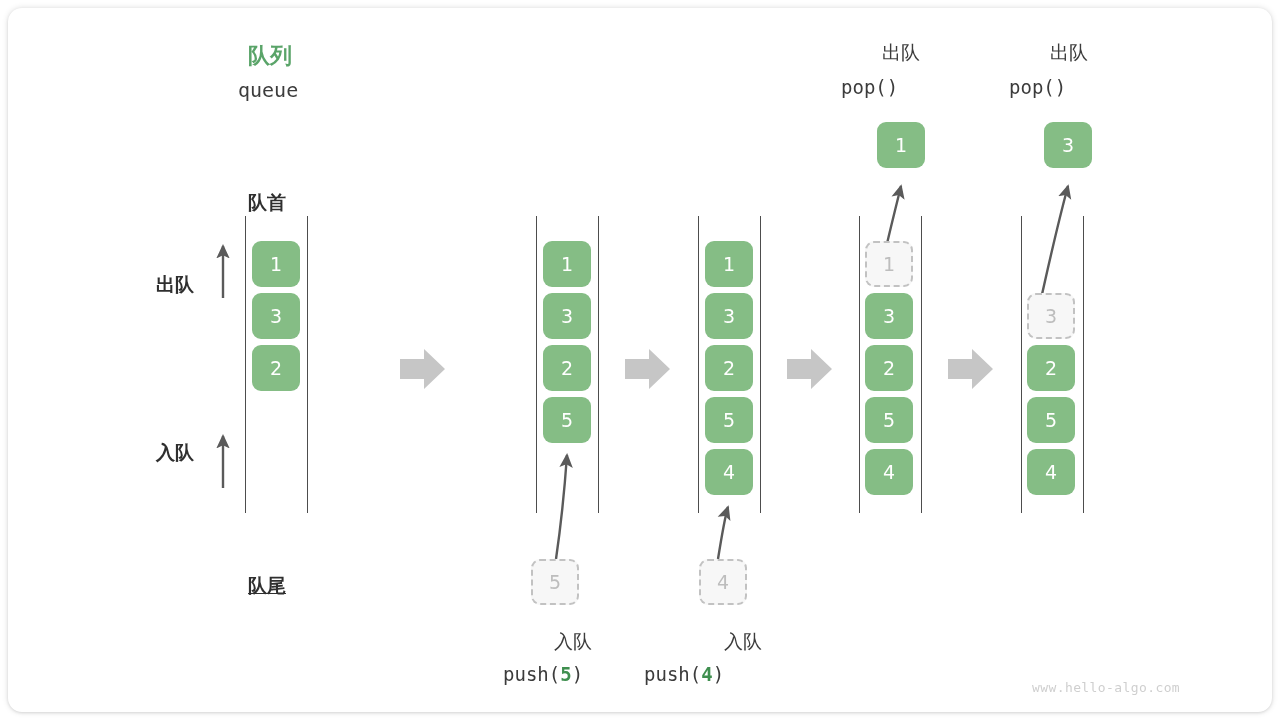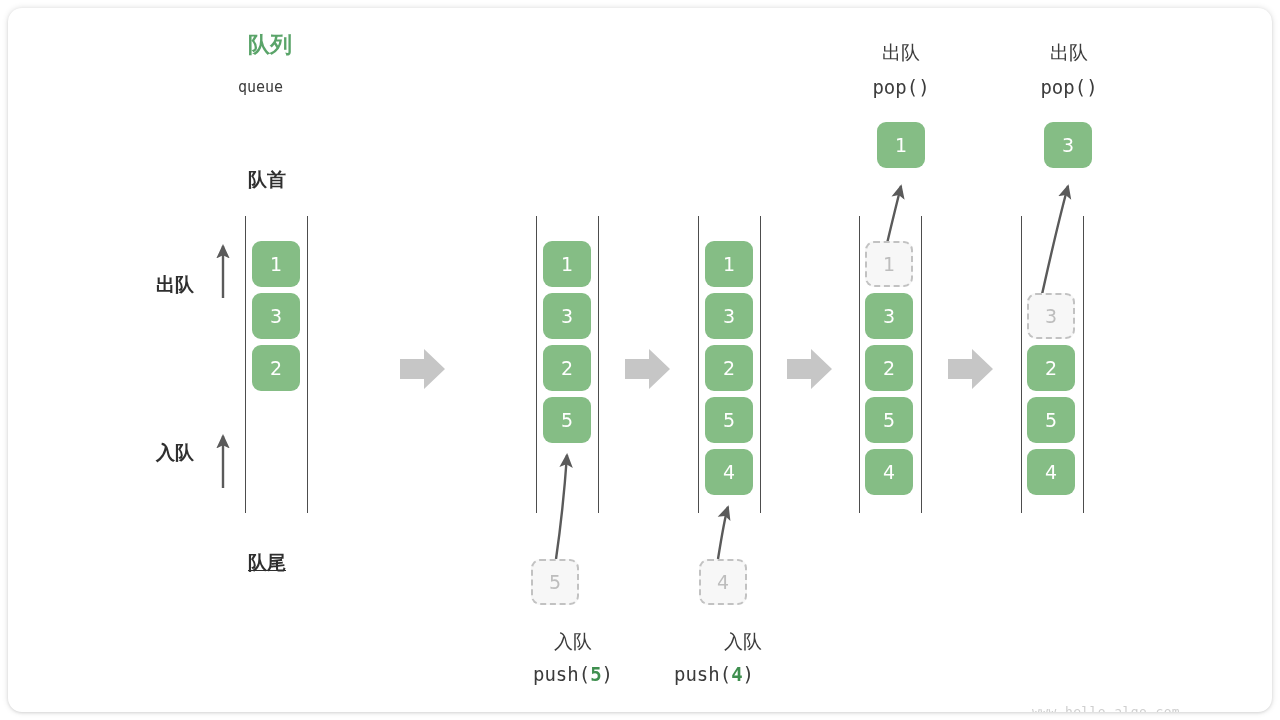--- a/index.html
+++ b/index.html
@@ -37,44 +37,45 @@
     color: #3c3c3c;
     white-space: nowrap;
     line-height: 1.18;
   }
   .title-cn {
     font-size: 22px;
     font-weight: bold;
     color: #5aa469;
   }
   .title-en {
-    font-size: 15px;
+    font-size: 20px;
     font-family: "DejaVu Sans Mono", "Liberation Mono", monospace;
     color: #3c3c3c;
   }
   .head-cn {
     font-size: 19px;
     font-weight: bold;
     color: #2f2f2f;
+    margin-top: 23px;
   }
   .side-cn {
     font-size: 19px;
     font-weight: bold;
     color: #2f2f2f;
   }
   .op-cn {
     font-size: 19px;
     color: #3c3c3c;
     text-align: center;
   }
   .op-code {
     font-size: 19px;
     font-family: "DejaVu Sans Mono", "Liberation Mono", monospace;
     color: #3c3c3c;
-    text-align: center;
+    text-align: left;
   }
   .op-code .val { color: #3f8f4f; font-weight: bold; }
   .watermark {
     position: absolute;
     font-size: 13px;
     font-family: "DejaVu Sans Mono", "Liberation Mono", monospace;
     color: #cfcfcf;
     letter-spacing: 0.4px;
   }
 
@@ -159,21 +160,21 @@
         <path d="M617,351 L641,351 L641,341 L662,361 L641,381 L641,371 L617,371 Z" fill="#c6c6c6"></path>
       </g>
       <g>
         <path d="M779,351 L803,351 L803,341 L824,361 L803,381 L803,371 L779,371 Z" fill="#c6c6c6"></path>
       </g>
       <g>
         <path d="M940,351 L964,351 L964,341 L985,361 L964,381 L964,371 L940,371 Z" fill="#c6c6c6"></path>
       </g>
     </svg>
 
-    <div class="lbl title-cn" style="left:240px; top:24px;">队列</div>
+    <div class="lbl title-cn" style="left:240px; top:35px;">队列</div>
     <div class="lbl title-en" style="left:230px; top:71px;">queue</div>
 
     <div class="lbl head-cn" style="left:240px; top:160px;">队首</div>
     <div class="lbl head-cn" style="left:240px; top:543px;text-decoration:underline;">队尾</div>
     <div class="lbl side-cn" style="left:148px; top:265px;">出队</div>
     <div class="lbl side-cn" style="left:148px; top:433px;">入队</div>
 
     <div>
       <div class="rail" style="left:237px; top:208px; height:297px;"></div>
       <div class="rail" style="left:299px; top:208px; height:297px;"></div>
@@ -225,16 +226,16 @@
       <div class="lbl op-code" style="left:1001px; top:68px; width:120px;">pop()</div>
       <div class="cell loose" style="left:1036px; top:114px;">3</div>
       <div class="rail" style="left:1013px; top:208px; height:297px;"></div>
       <div class="rail" style="left:1075px; top:208px; height:297px;"></div>
       <div class="cell ghost" style="left:1019px; top:285px;">3</div>
       <div class="cell" style="left:1019px; top:337px;">2</div>
       <div class="cell" style="left:1019px; top:389px;">5</div>
       <div class="cell" style="left:1019px; top:441px;">4</div>
     </div>
 
-    <div class="watermark" style="left:1024px; top:672px;margin-top:24px;">www.hello-algo.com</div>
+    <div class="watermark" style="left:1024px; top:672px;">www.hello-algo.com</div>
 
   </div>
 </div>
 
 </body></html>

